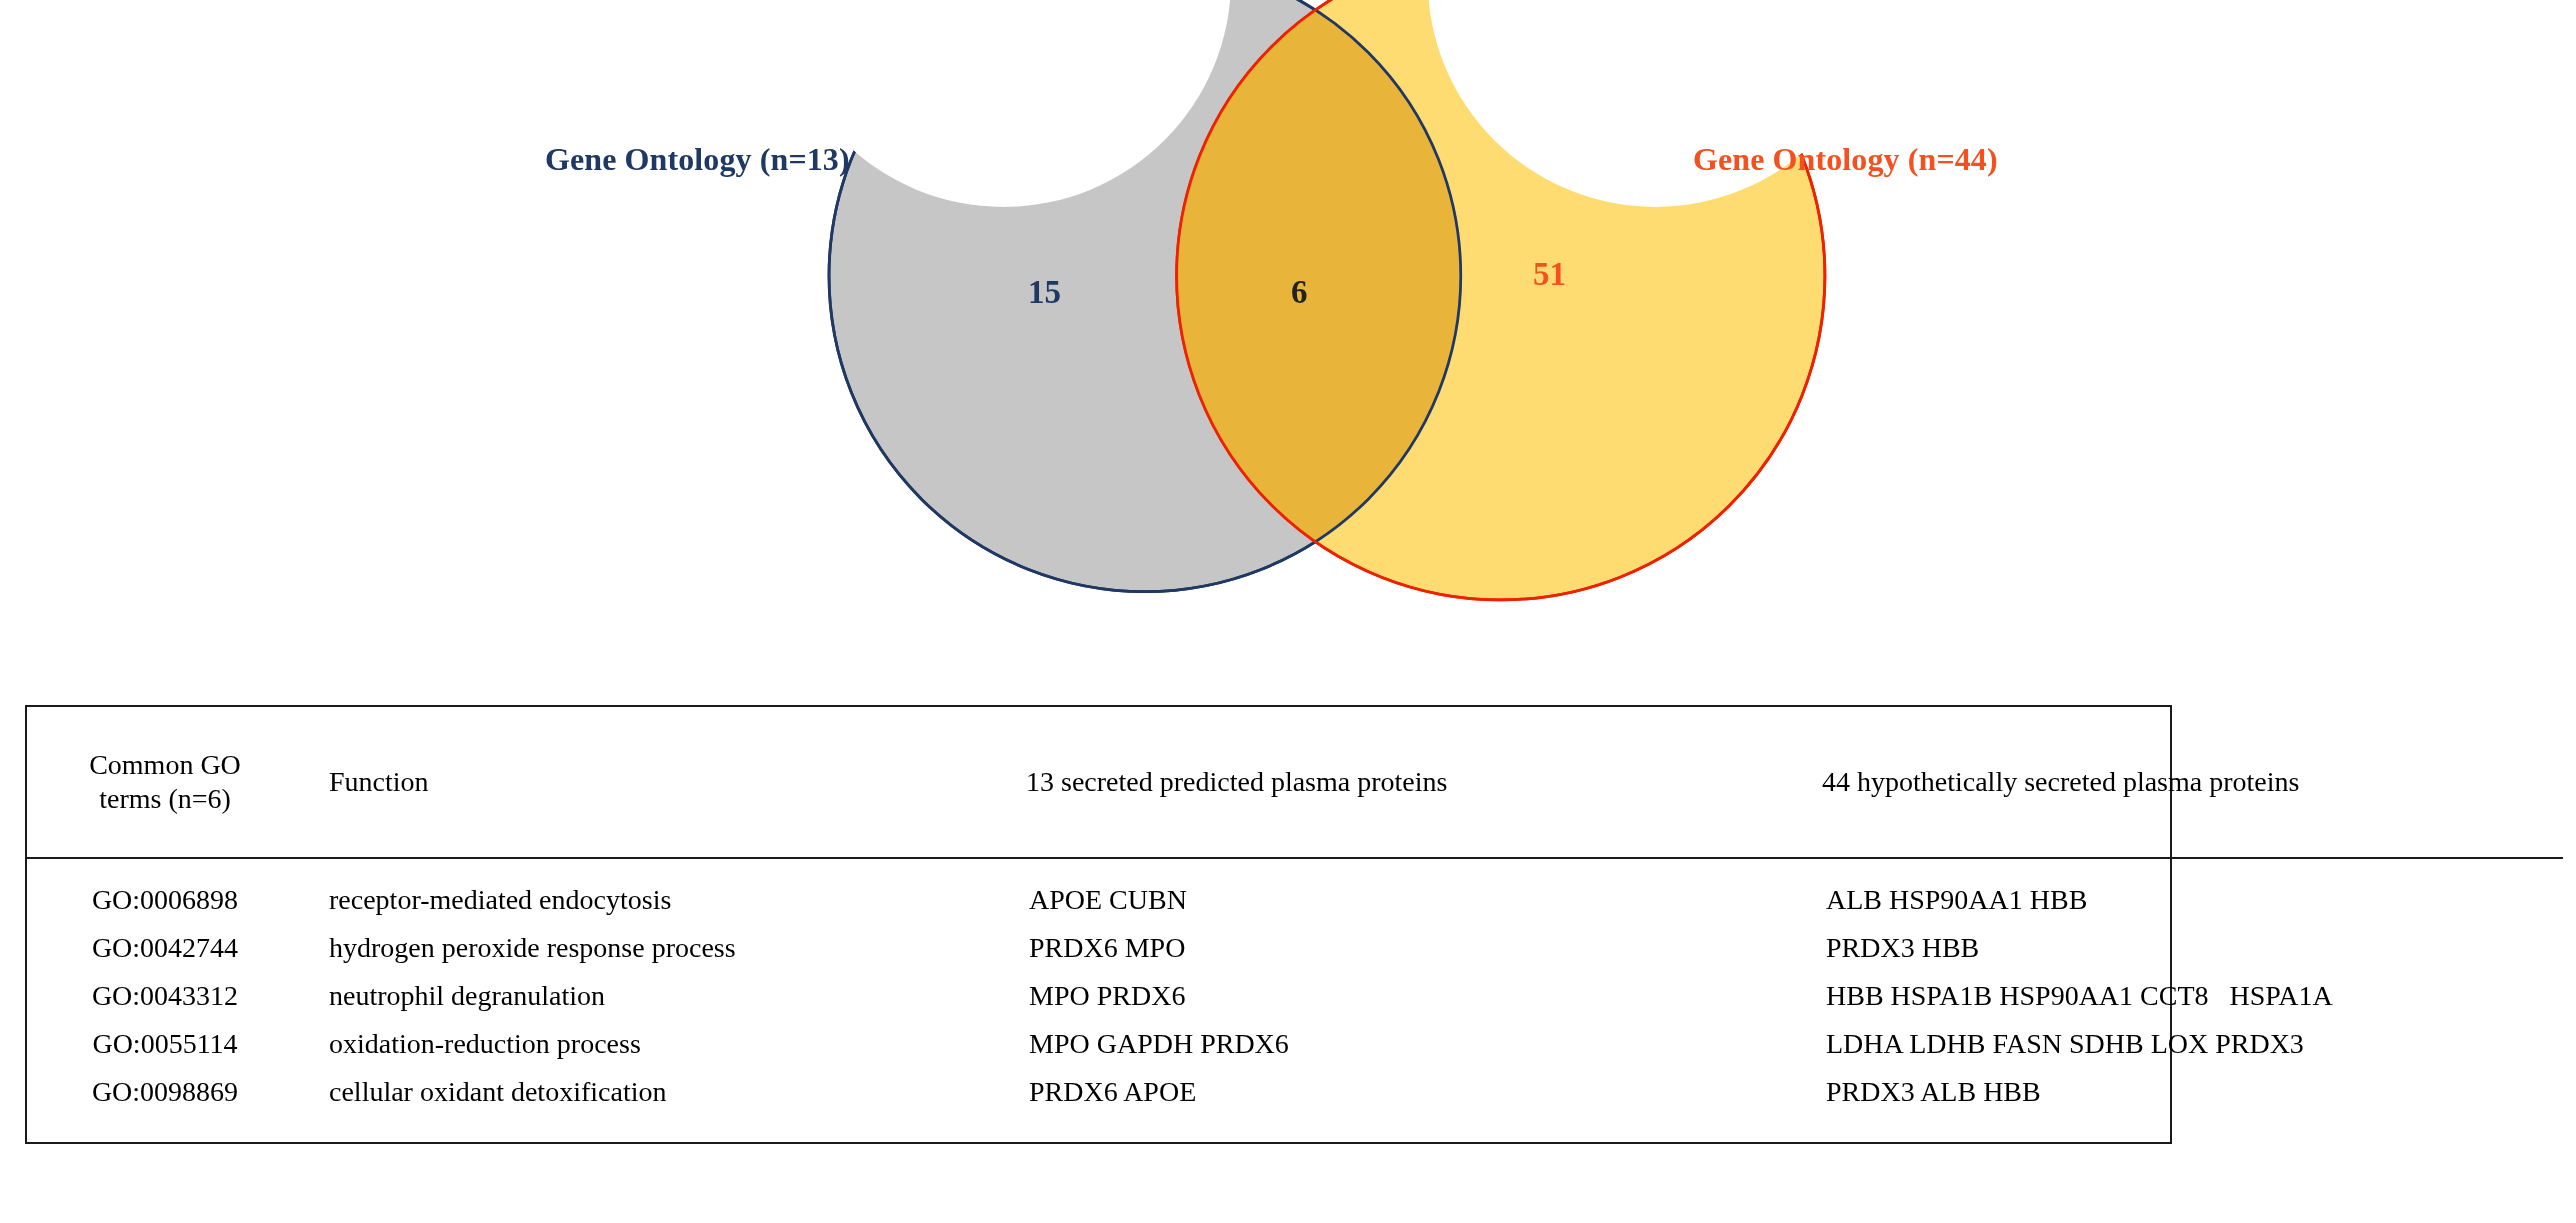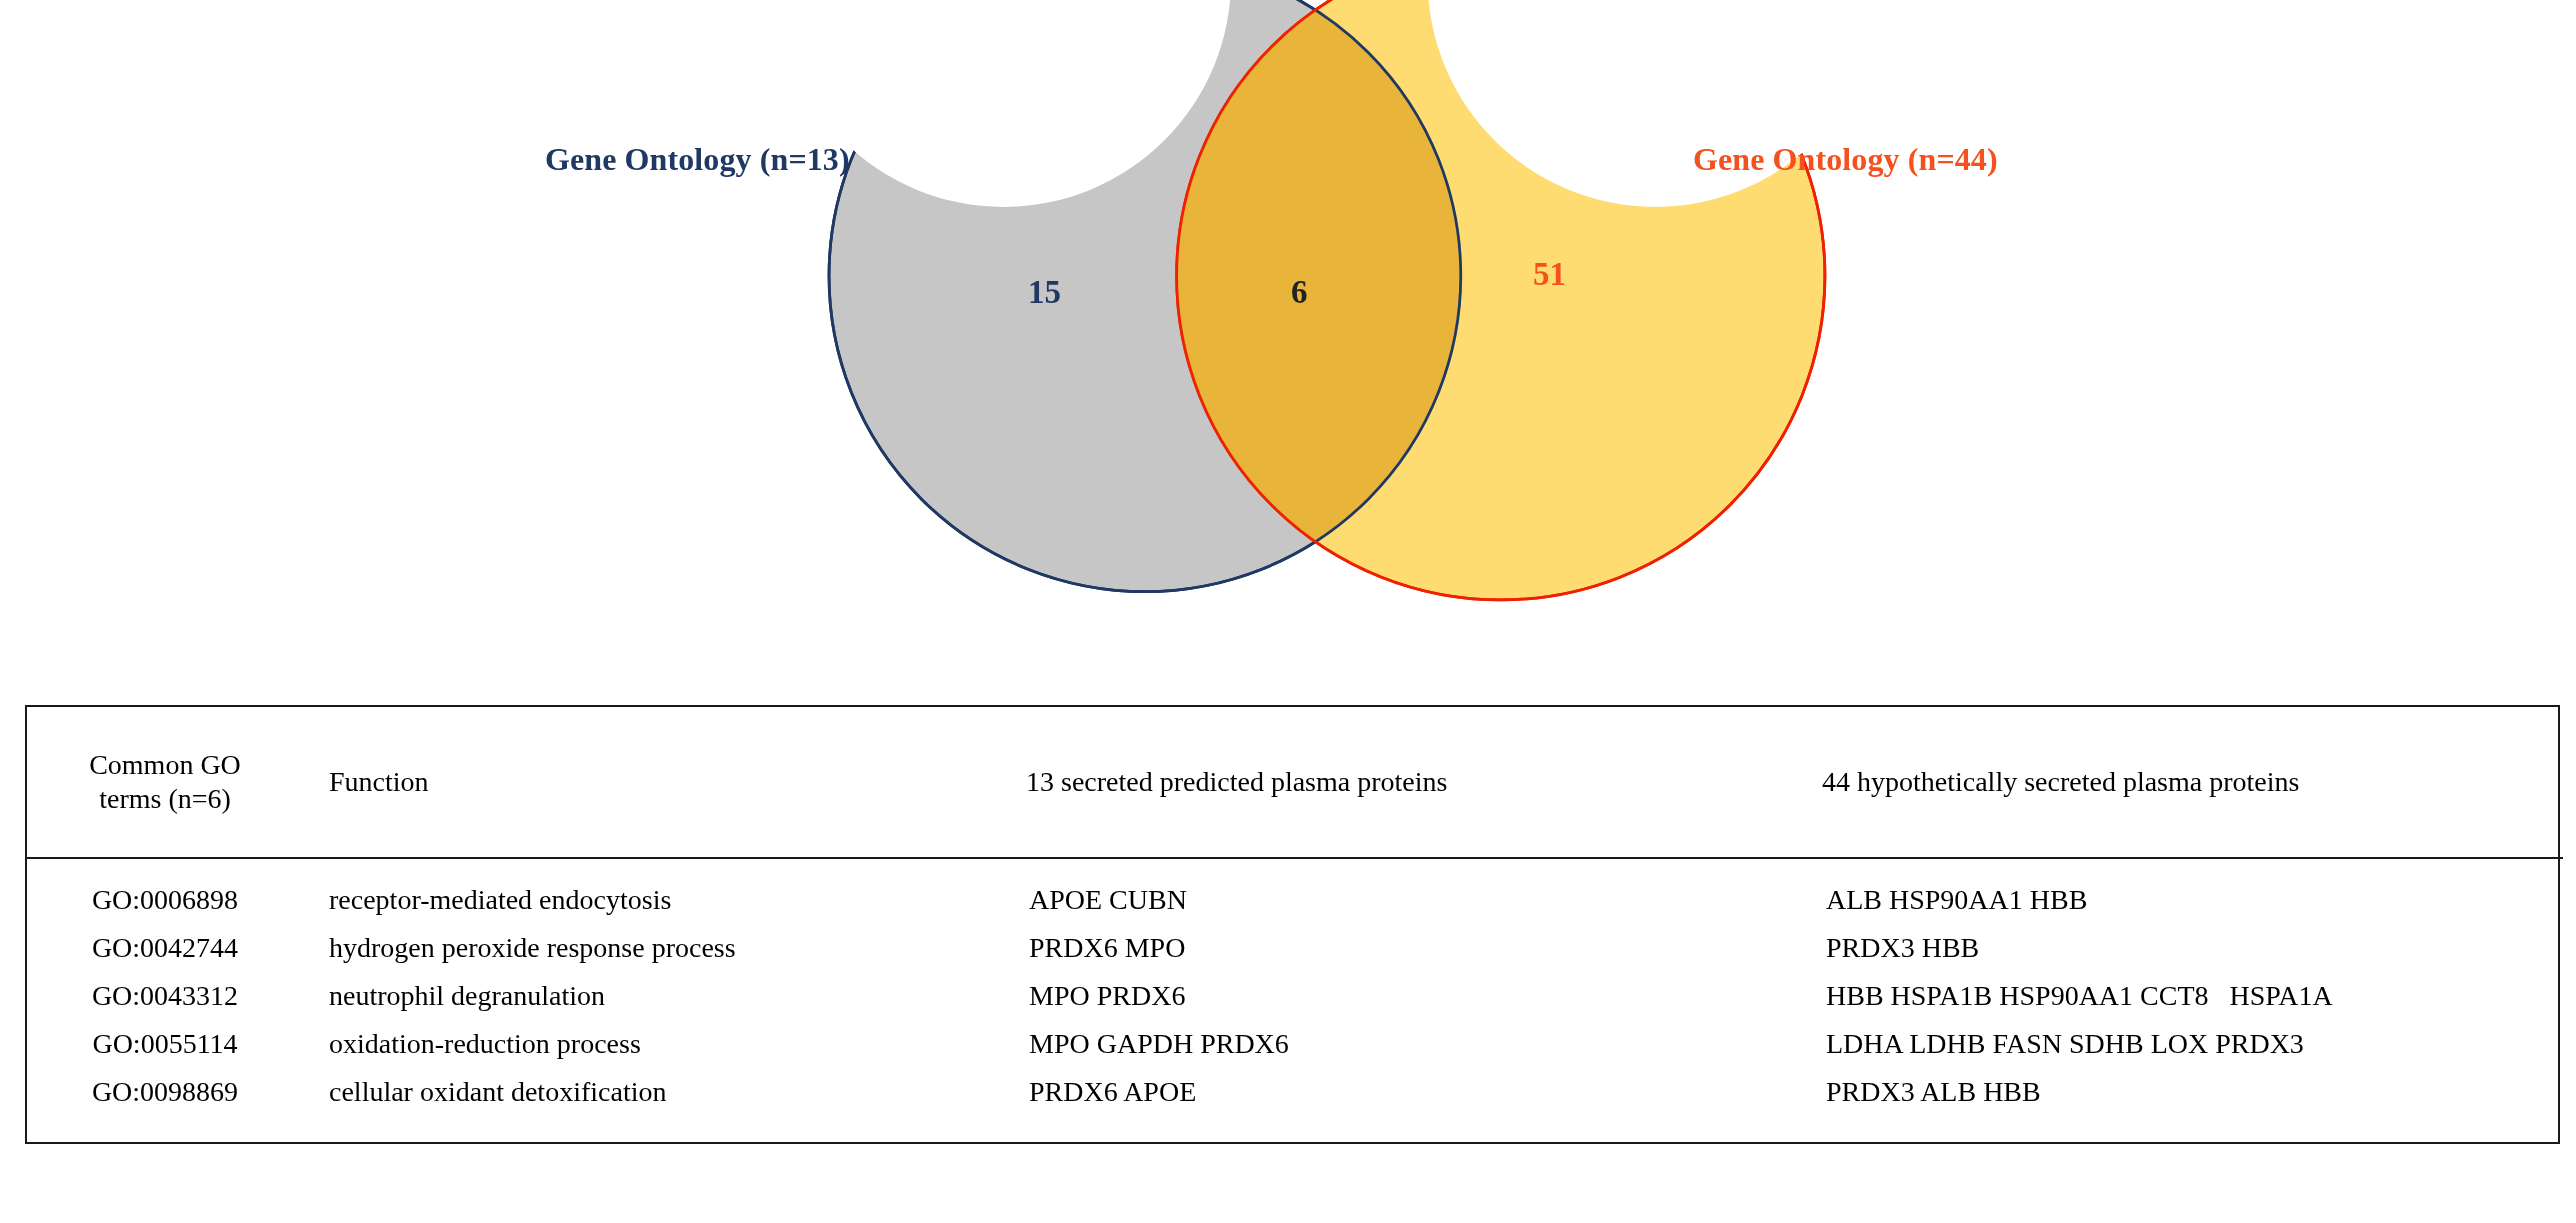--- a/index.html
+++ b/index.html
@@ -58,21 +58,21 @@
   }
   #count-left   { left: 1012px; top: 274px; margin-left: 16px; }
   #count-center { left: 1291px; top: 274px; }
   #count-right  { left: 1533px; top: 256px; }
 
   
   #go-table-wrap {
     position: absolute;
     left: 25px;
     top: 705px;
-    width: 2535px;
+    width: 2147px;
     border: 2.1px solid #1a1a1a;
     background: #ffffff;
     box-sizing: border-box;
   }
   table#go-table {
     border-collapse: collapse;
     width: 100%;
     table-layout: fixed;
   }
   table#go-table col.c1 { width: 276px; }

